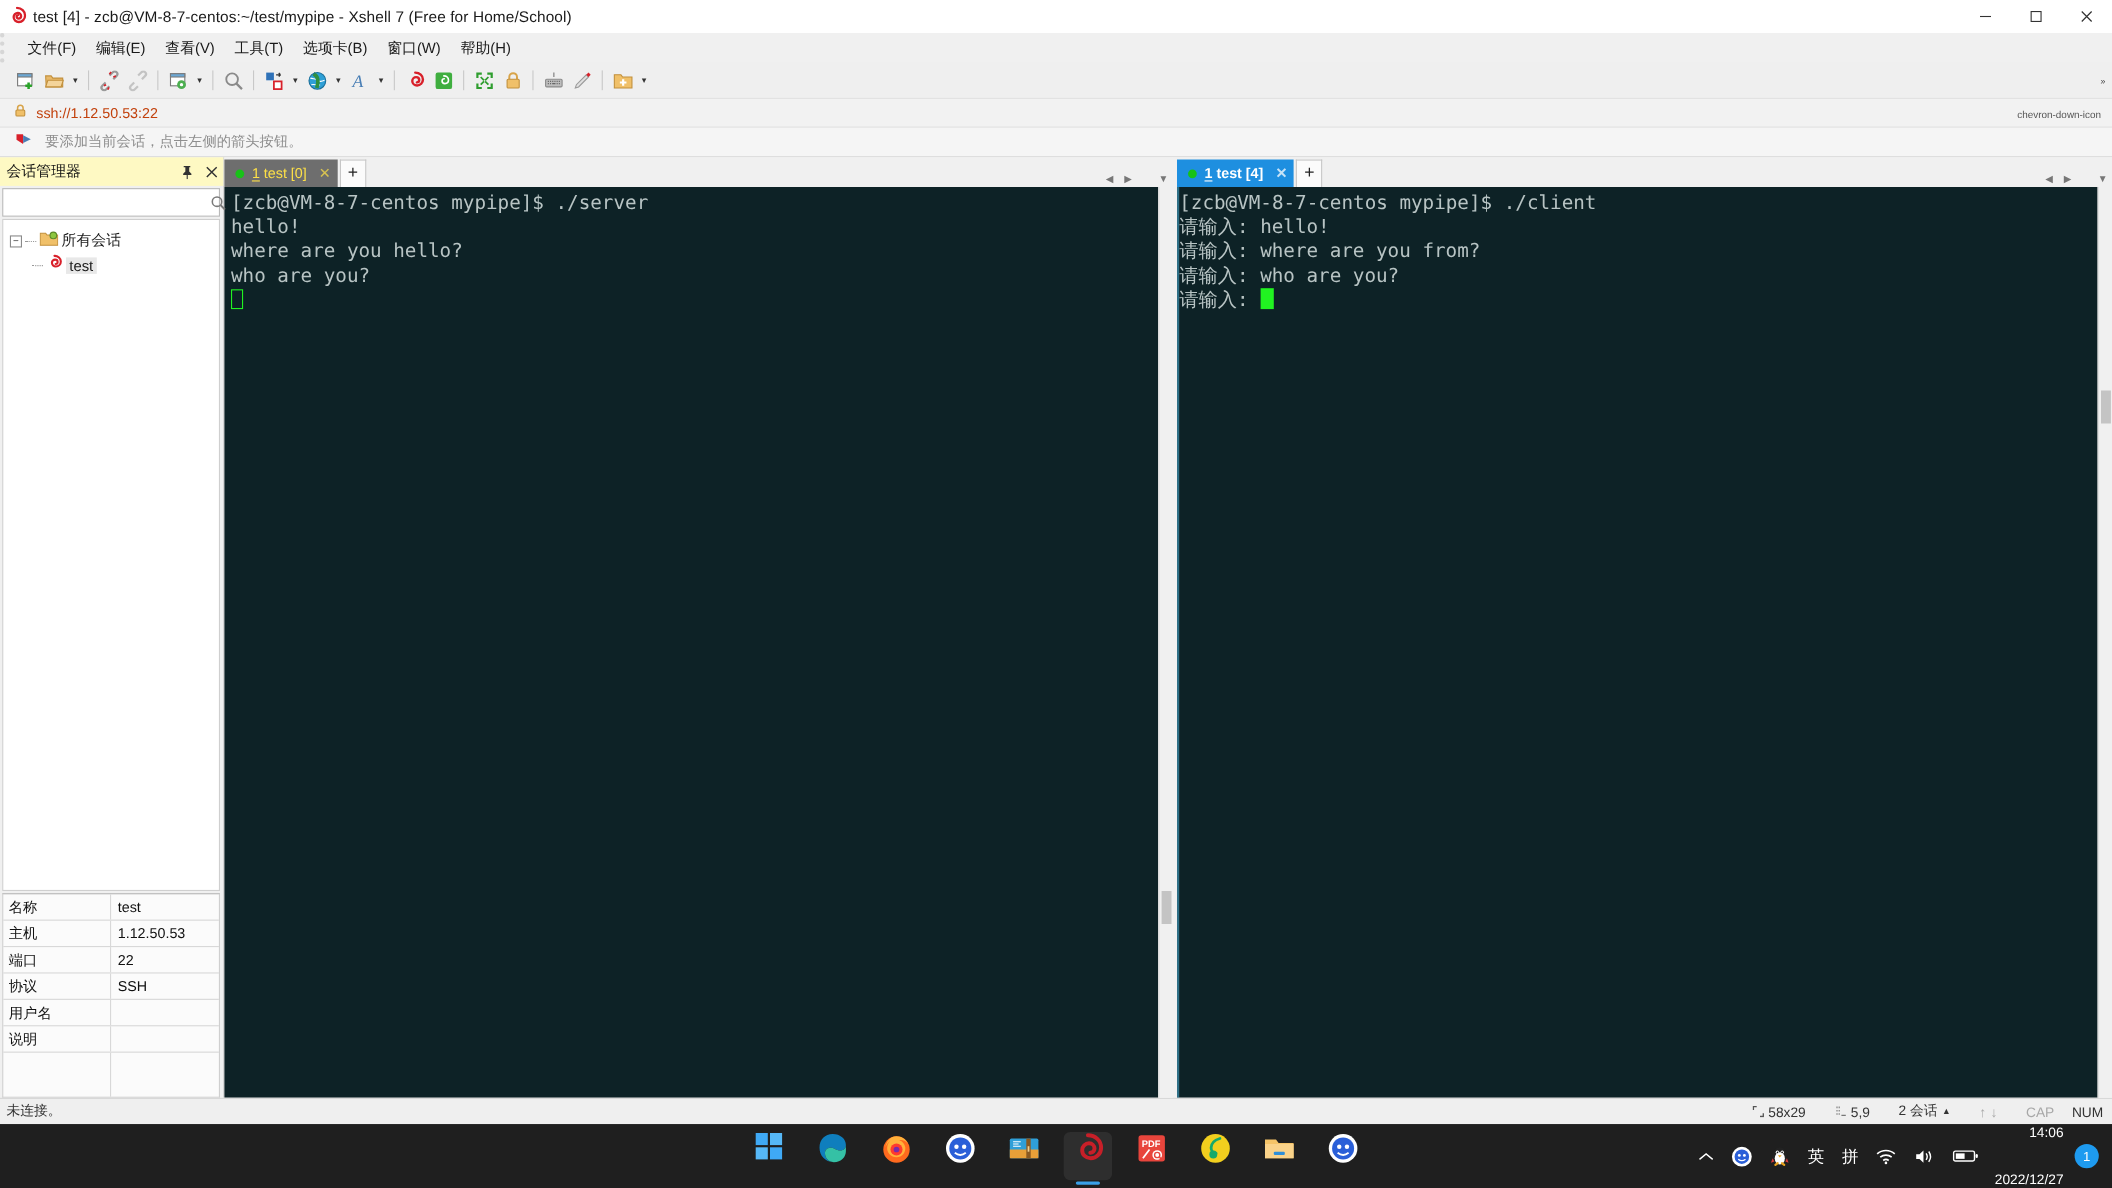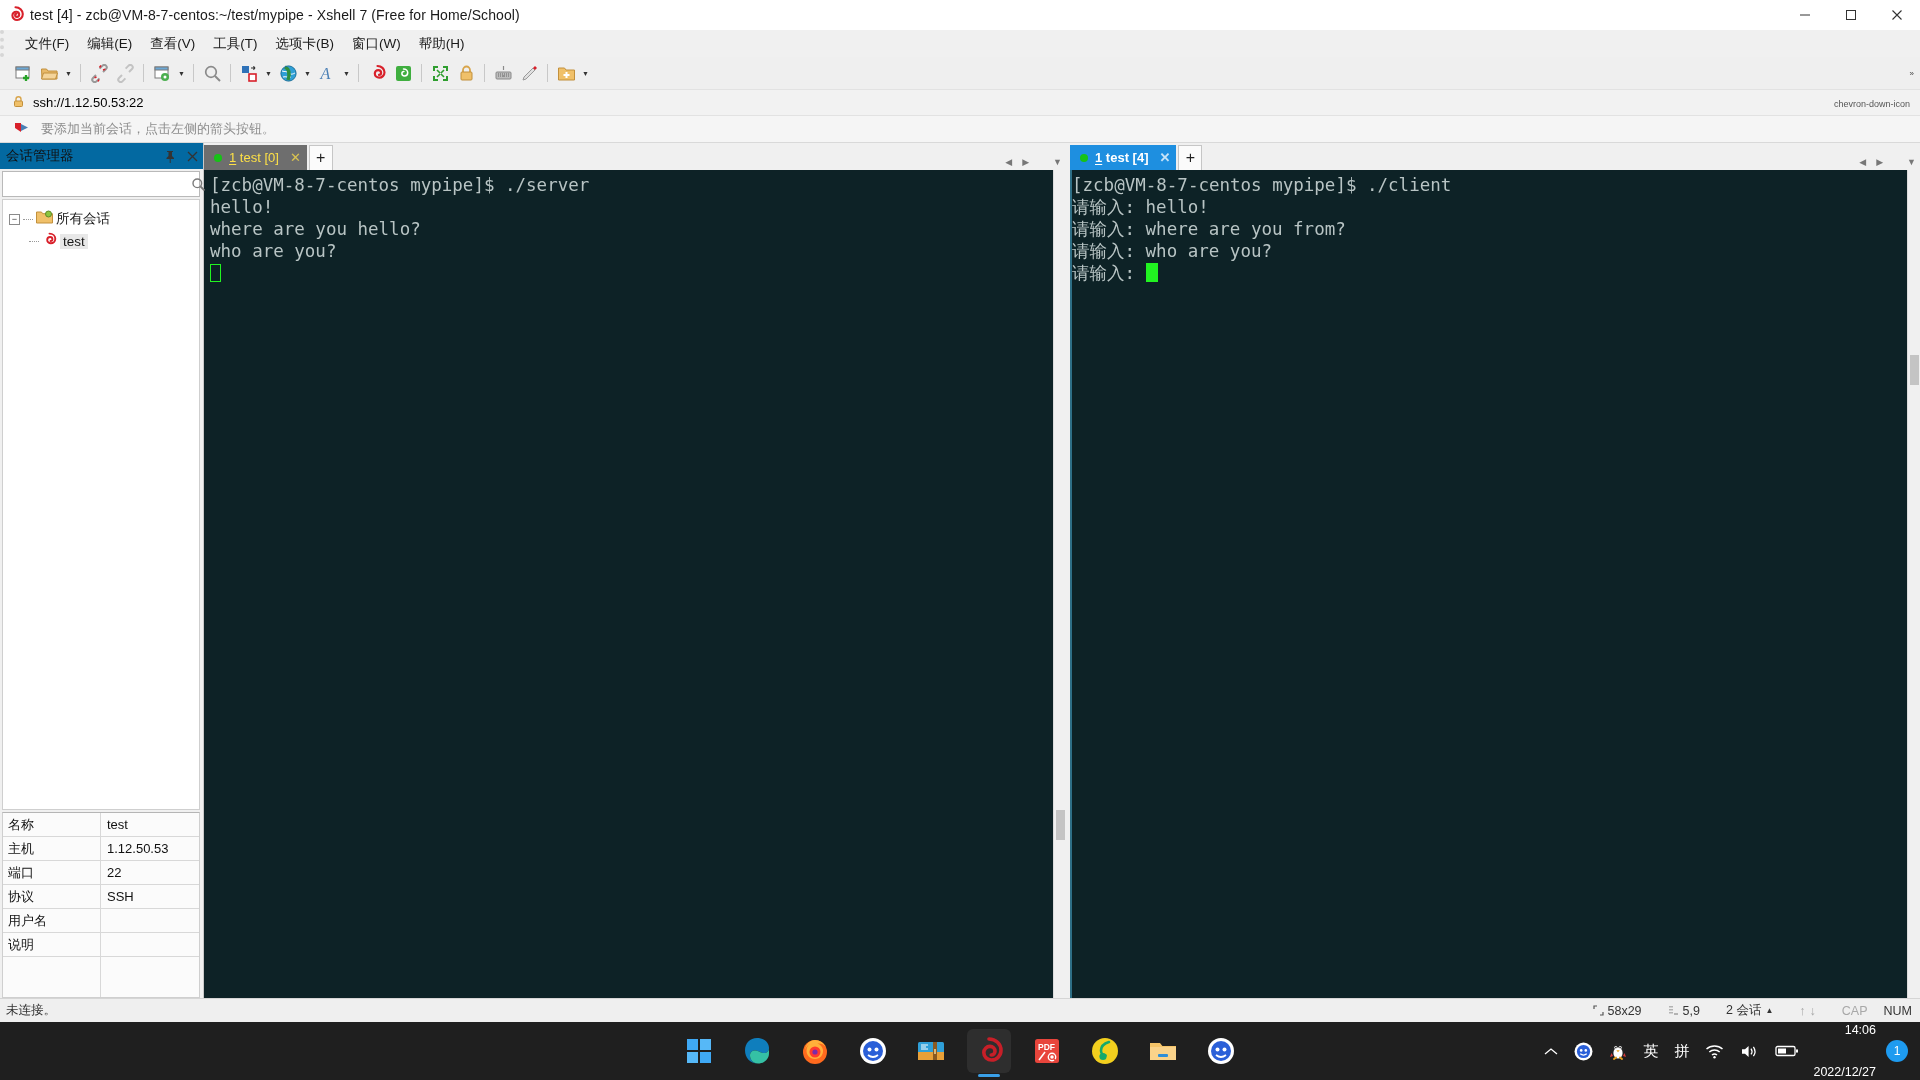--- a/index.html
+++ b/index.html
@@ -85,21 +85,21 @@
   
   .addressbar {
     height: 27px; background: #f2f2f2;
     display: flex; align-items: center;
     padding-left: 12px; gap: 8px;
     flex: 0 0 27px;
     border-top: 1px solid #e2e2e2;
     border-bottom: 1px solid #e2e2e2;
     position: relative;
   }
-  .addr-text { font-size: 13px; color: #000000; }
+  .addr-text { font-size: 13px; color: #c2410c; }
   .addr-caret {
     position:absolute; right: 10px; top: 0; height: 27px;
     display:flex; align-items:center; font-size: 9px; color:#555;
   }
 
   
   .hintbar {
     height: 27px; background: #f5f5f5;
     display: flex; align-items: center;
     padding-left: 14px; gap: 10px;
@@ -113,21 +113,21 @@
 
   
   .sidebar {
     width: 204px; flex: 0 0 204px;
     display: flex; flex-direction: column;
     background: #f0f0f0;
     border-right: 1px solid #c9c9c9;
   }
   .sb-header {
     height: 26px; display: flex; align-items: center;
-    background: #0369a1; padding-left: 6px;
+    background: #fef9c3; padding-left: 6px;
     flex: 0 0 26px;
   }
   .sb-title { font-size: 13.5px; color: #111; flex: 1 1 auto; }
   .sb-hicon { width: 22px; display: flex; align-items:center; justify-content:center; color:#333; }
   .sb-search {
     height: 26px; background: #fff; border: 1px solid #b9b9b9;
     margin: 2px 3px 2px 2px; display: flex; align-items: center;
     flex: 0 0 26px; position: relative;
   }
   .sb-search input {
@@ -242,21 +242,21 @@
     width: 1920px; height: 58px;
     background: #1f1f1f;
     display: flex; align-items: center;
   }
   .tb-center {
     position: absolute; left: 50%; transform: translateX(-50%);
     display: flex; align-items: center; gap: 14px; height: 58px;
   }
   .tb-app {
     width: 44px; height: 44px; border-radius: 6px;
-    display: flex; align-items: center; justify-content: center;
+    display: flex; align-items: flex-start; justify-content: center;
     position: relative;
   }
   .tb-app.active { background: #2e2e2e; }
   .tb-app .underline {
     position: absolute; bottom: -4px; left: 50%; transform: translateX(-50%);
     width: 14px; height: 3px; border-radius: 2px; background: #9a9a9a;
   }
   .tb-app.active .underline { width: 22px; background: #3aa0e8; }
   .tray {
     position: absolute; right: 0; height: 58px;

